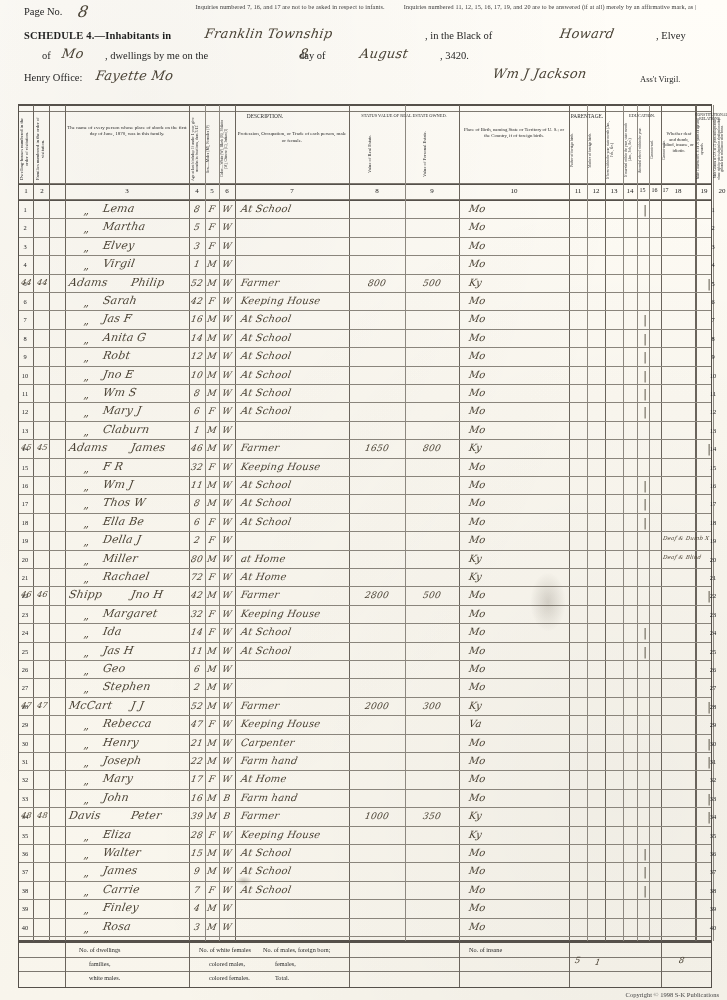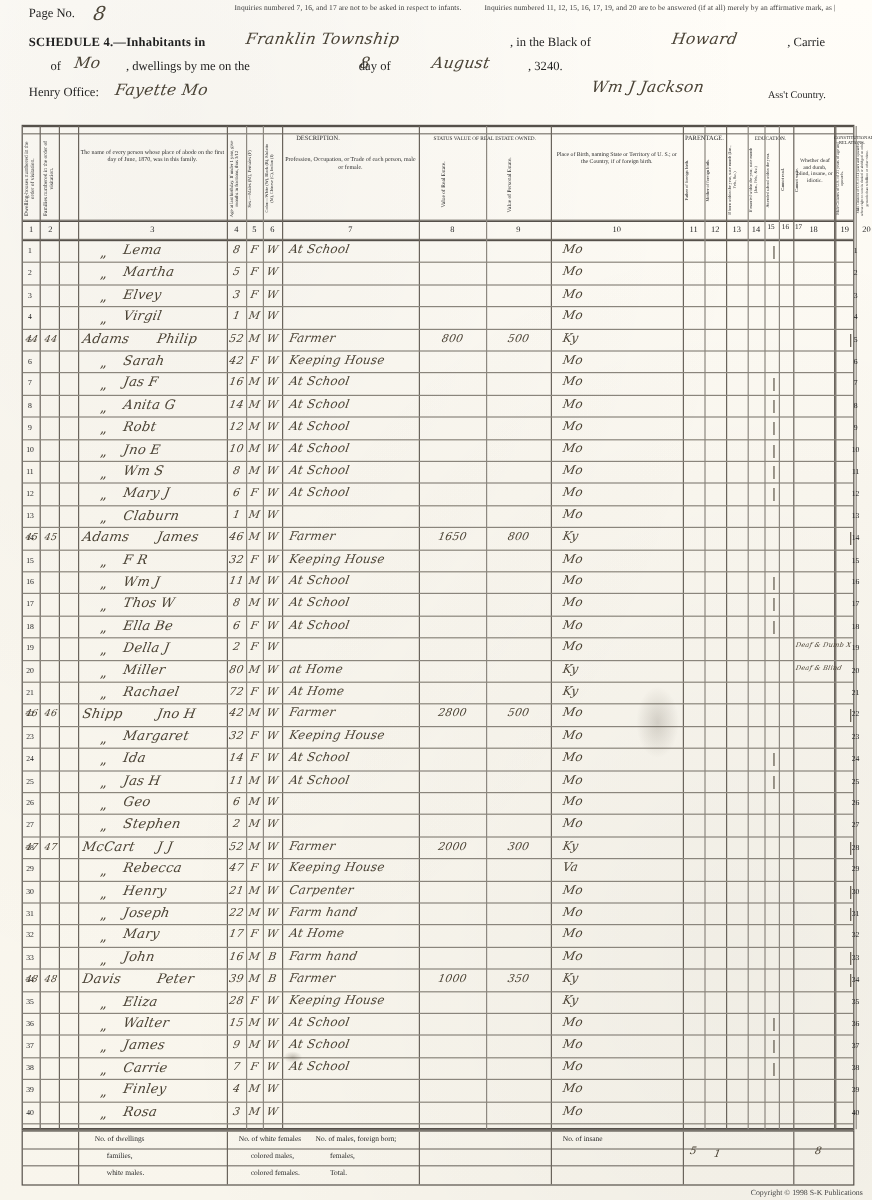--- a/index.html
+++ b/index.html
@@ -60,34 +60,34 @@
     <span class="row lbl" style="left:24px;top:6px;">Page No.</span>
     <span class="row script" style="left:78px;top:2px;font-size:16px;">8</span>
 
     <span class="row small-print" style="left:155px;top:3px;width:270px;white-space:normal;text-align:center;">Inquiries numbered 7, 16, and 17 are not to be asked in respect to infants.</span>
     <span class="row small-print" style="left:400px;top:3px;width:300px;white-space:normal;text-align:center;">Inquiries numbered 11, 12, 15, 16, 17, 19, and 20 are to be answered (if at all) merely by an affirmative mark, as |</span>
 
     <span class="row lbl" style="left:24px;top:30px;font-weight:bold;letter-spacing:0.2px;">SCHEDULE 4.—Inhabitants in</span>
     <span class="row script" style="left:205px;top:26px;">Franklin Township</span>
     <span class="row lbl" style="left:425px;top:30px;">, in the Black of</span>
     <span class="row script" style="left:560px;top:26px;">Howard</span>
-    <span class="row lbl" style="left:656px;top:30px;">, Carrie</span>
+    <span class="row lbl" style="left:656px;top:30px;">, Elvey</span>
 
     <span class="row lbl" style="left:42px;top:50px;">of</span>
     <span class="row script" style="left:62px;top:46px;">Mo</span>
     <span class="row lbl" style="left:105px;top:50px;">, dwellings by me on the</span>
     <span class="row script" style="left:300px;top:46px;">8</span>
     <span class="row lbl" style="left:299px;top:50px;">day of</span>
     <span class="row script" style="left:360px;top:46px;">August</span>
-    <span class="row lbl" style="left:440px;top:50px;">, 3240.</span>
+    <span class="row lbl" style="left:440px;top:50px;">, 3420.</span>
 
     <span class="row lbl" style="left:24px;top:72px;">Henry Office:</span>
     <span class="row script" style="left:96px;top:68px;">Fayette Mo</span>
     <span class="row script" style="left:493px;top:66px;">Wm J Jackson</span>
-    <span class="row lbl lbl-sm" style="left:640px;top:74px;">Ass't Country.</span>
+    <span class="row lbl lbl-sm" style="left:640px;top:74px;">Ass't Virgil.</span>
   </div>
 
   <div class="grid">
 
     <div class="hline strong" style="top:0px;"></div>
     <div class="hline" style="top:6px;"></div>
     <div class="hline" style="top:78px;"></div>
     <div class="hline strong" style="top:79px;"></div>
     <div class="hline" style="top:94px;"></div>
     <div class="hline strong" style="top:95px;"></div>

